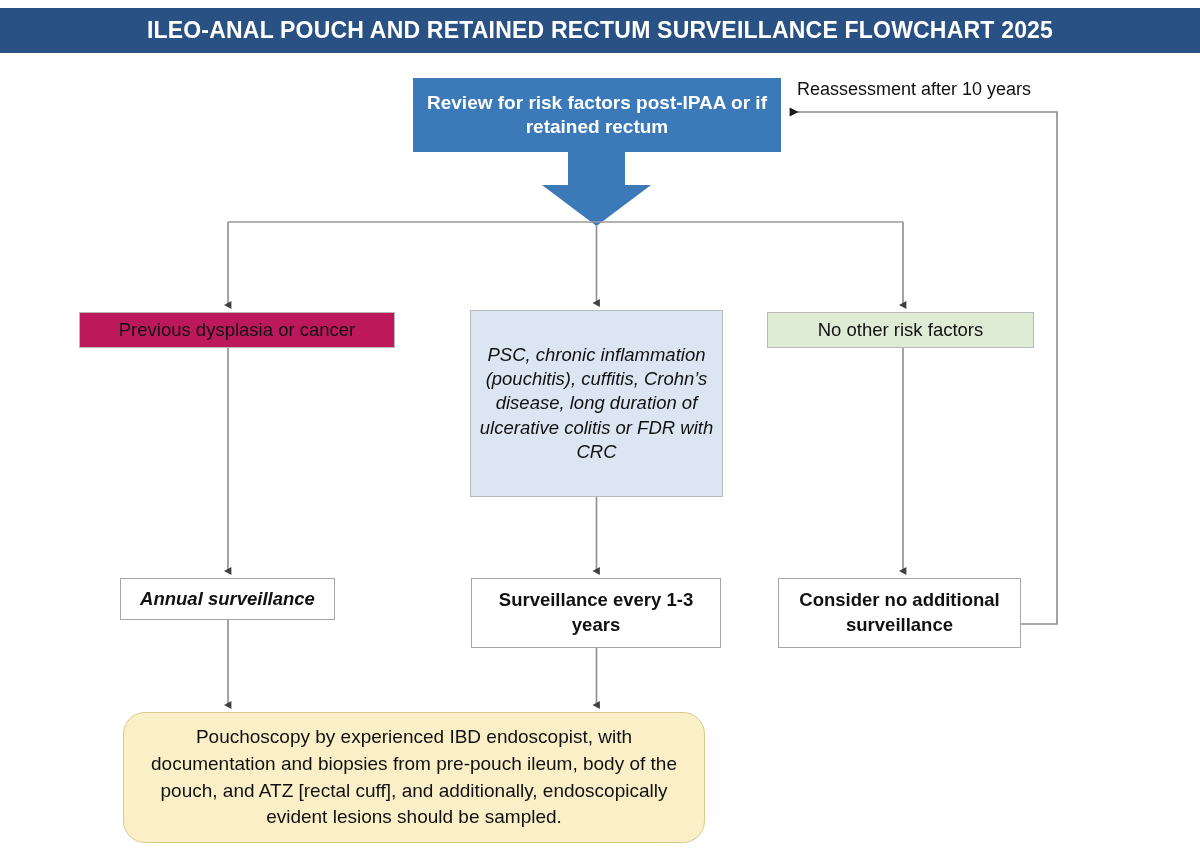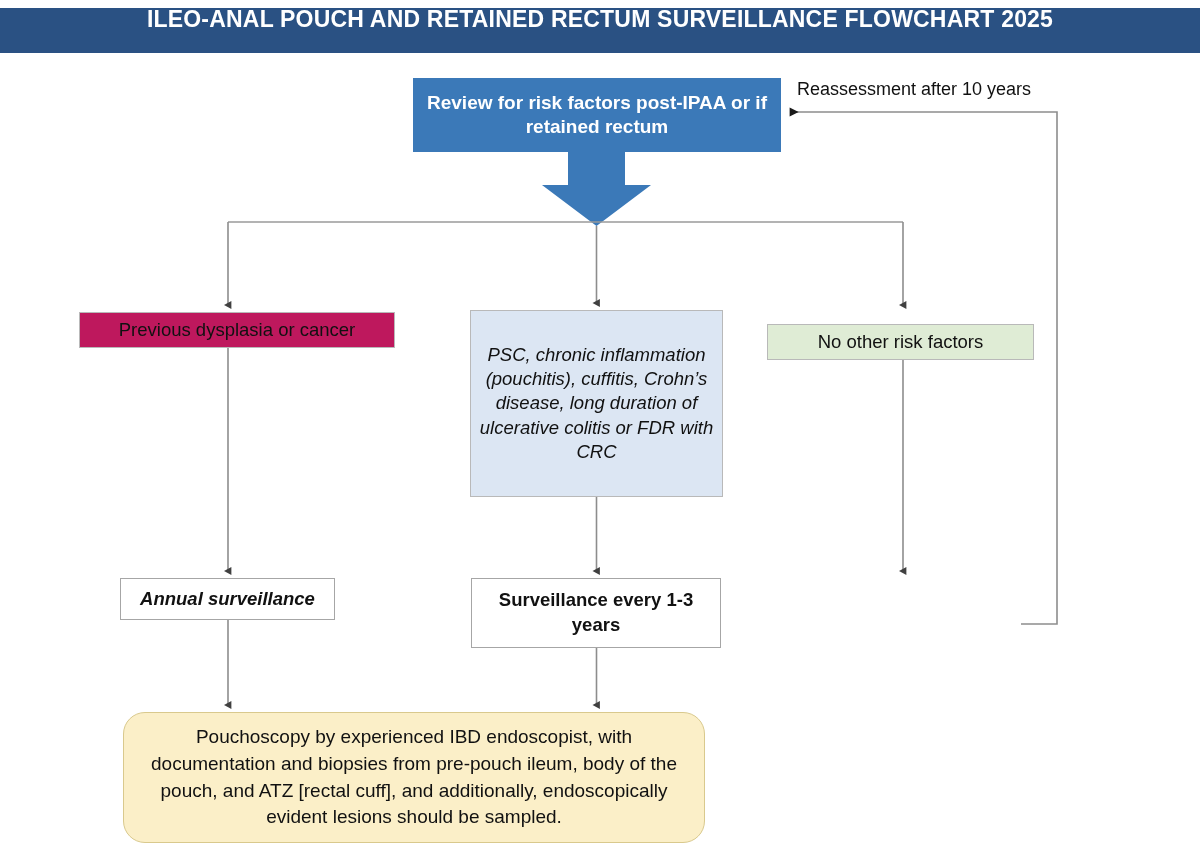--- a/index.html
+++ b/index.html
@@ -7,21 +7,21 @@
     width:1200px;height:855px;position:relative;overflow:hidden;
     font-family:"Liberation Sans", sans-serif;
     color:#111111;
   }
   #stage{position:absolute;left:0;top:0;width:1200px;height:855px;}
 
   
   .header-bar{
     position:absolute;left:0;top:8px;width:1200px;height:45px;
     background:#2a5183;
-    display:flex;align-items:flex-start;justify-content:center;
+    display:flex;align-items:center;justify-content:center;
   }
   .header-title{
     color:#ffffff;font-weight:bold;font-size:23px;letter-spacing:0.2px;
     white-space:nowrap;text-align:center;line-height:1;
   }
 
   
   .node{
     position:absolute;box-sizing:border-box;
     display:flex;align-items:center;justify-content:center;
@@ -103,30 +103,33 @@
   <div class="loop-label" style="left:797px;top:80px;">Reassessment after 10 years</div>
 
   <div class="node node-risk fill-peach" style="left:79px;top:312px;width:316px;height:36px;">
     <span class="txt">Previous dysplasia or cancer</span>
   </div>
 
   <div class="node node-risk fill-blue" style="left:470px;top:310px;width:253px;height:187px;">
     <span class="txt">PSC, chronic inflammation (pouchitis), cuffitis, Crohn’s disease, long duration of ulcerative colitis or FDR with CRC</span>
   </div>
 
-  <div class="node node-risk fill-green" style="left:767px;top:312px;width:267px;height:36px;margin-top:12px;">
+  <div class="node node-risk fill-green" style="left:767px;top:312px;width:267px;height:36px;">
     <span class="txt">No other risk factors</span>
   </div>
 
   <div class="node node-action" style="left:120px;top:578px;width:215px;height:42px;font-style:italic;">
     <span class="txt">Annual surveillance</span>
   </div>
 
   <div class="node node-action" style="left:471px;top:578px;width:250px;height:70px;text-align:center;">
     <span class="txt">Surveillance every 1-3 years</span>
   </div>
 
+  <div class="node node-action" style="left:778px;top:578px;width:243px;height:70px;">
+    <span class="txt">Consider no additional surveillance</span>
+  </div>
 
   <div class="node node-final" style="left:123px;top:712px;width:582px;height:131px;">
     <span class="txt">Pouchoscopy by experienced IBD endoscopist, with documentation and biopsies from pre-pouch ileum, body of the pouch, and ATZ [rectal cuff], and additionally, endoscopically evident lesions should be sampled.</span>
   </div>
 
 </div>
 
 </body></html>

